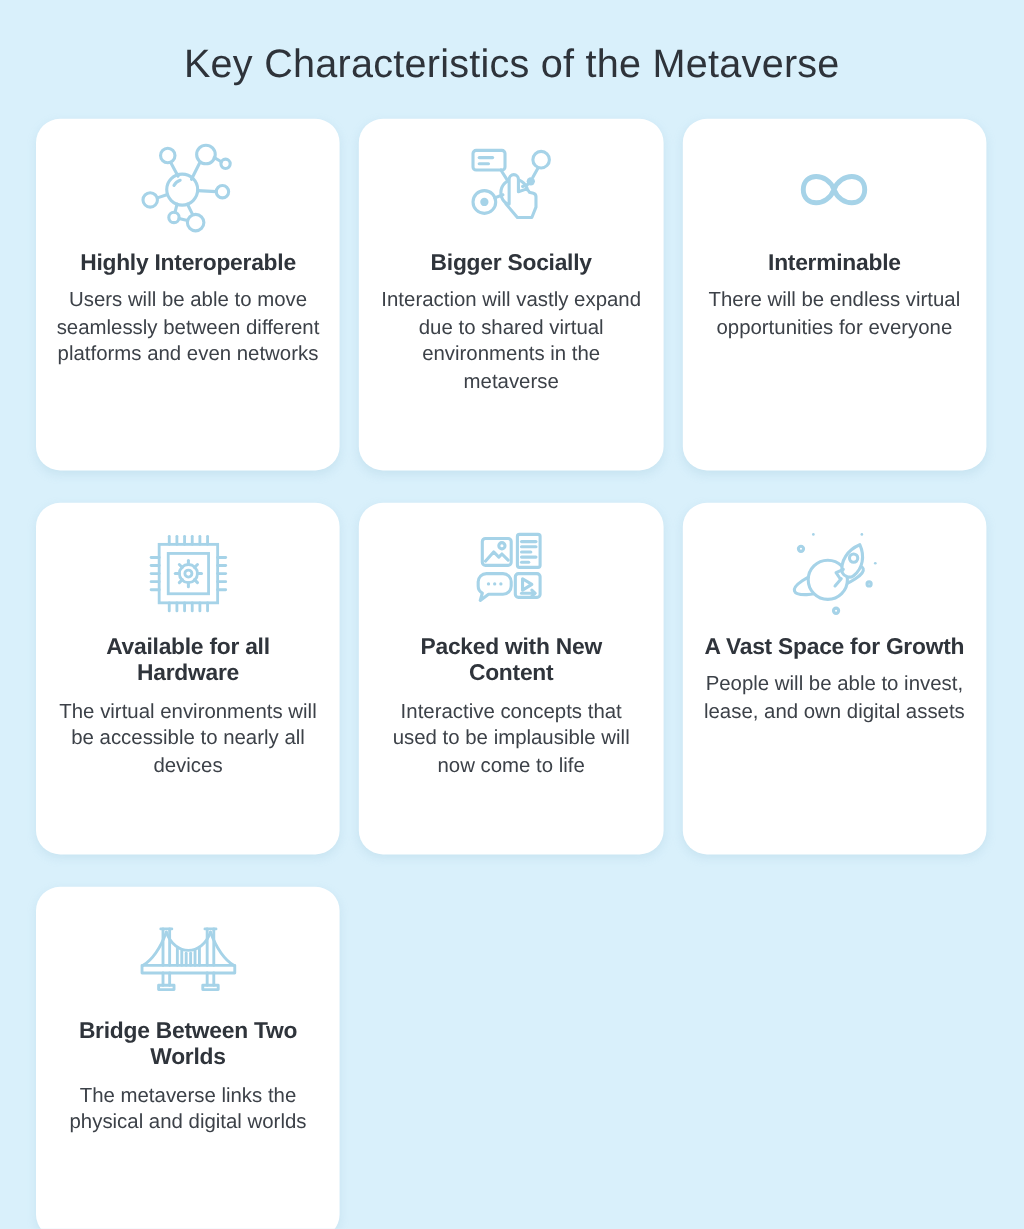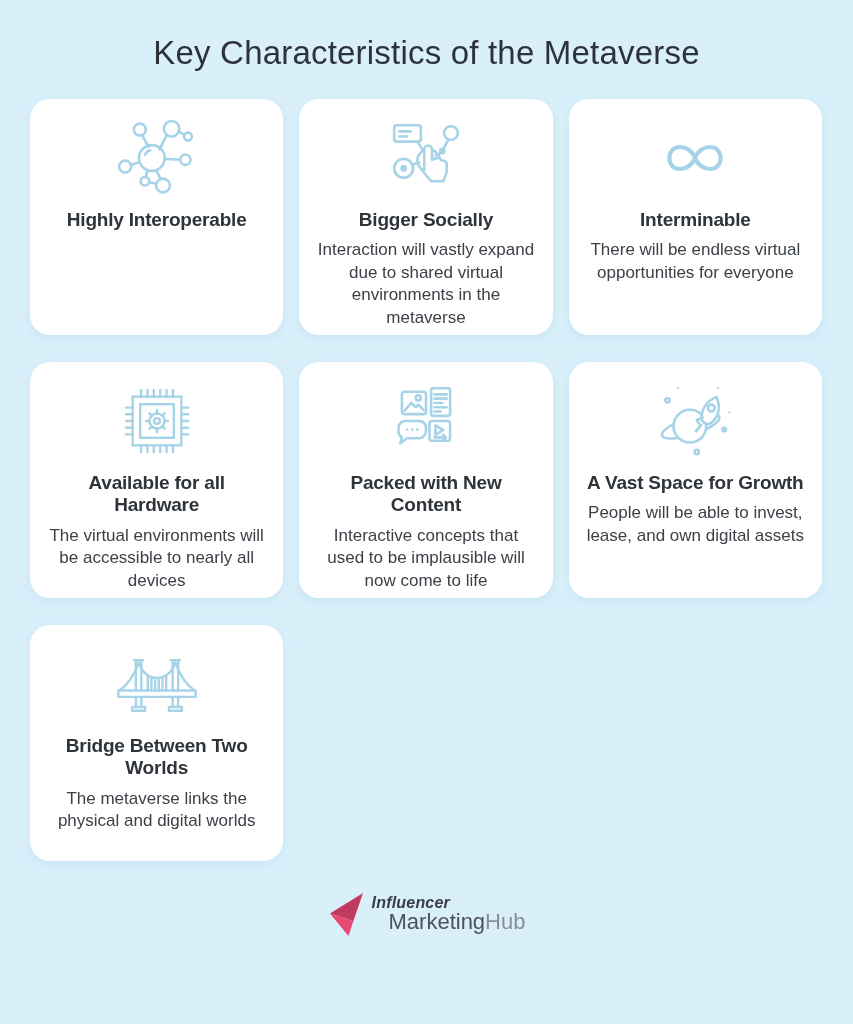--- a/index.html
+++ b/index.html
@@ -17,21 +17,21 @@
   }
   .grid{
     display:grid;
     grid-template-columns:repeat(3,1fr);
     column-gap:16px;row-gap:27px;
     margin:27px 31px 0 30px;
   }
   .card{
     background:#ffffff;
     border-radius:20px;
-    height:236px;
+    height:293px;
     box-sizing:border-box;
     padding:14px 10px 0 10px;
     text-align:center;
     box-shadow:0 3px 8px rgba(140,185,210,.22);
   }
   .icon-box{
     height:90px;
     display:flex;align-items:center;justify-content:center;
   }
   .icon-box svg{display:block;}
@@ -80,20 +80,21 @@
         <circle cx="30" cy="17" r="7"></circle>
           <circle cx="67" cy="16" r="9"></circle>
         <circle cx="86" cy="25" r="4.5"></circle>
           <circle cx="13" cy="60" r="7"></circle>
         <circle cx="83" cy="52" r="6"></circle>
           <circle cx="57" cy="82" r="8"></circle>
         <circle cx="36" cy="77" r="5"></circle>
       </svg>
     </div>
     <h2>Highly Interoperable</h2>
+    <p>Users will be able to move seamlessly between different platforms and even networks</p>
   </div>
 
   <div class="card">
     <div class="icon-box">
       <svg width="86" height="86" viewBox="0 0 100 100" fill="none" stroke="#a6d3e8" stroke-width="3" stroke-linecap="round" stroke-linejoin="round">
         <line x1="40" y1="31" x2="47" y2="42"></line>
           <line x1="76" y1="29" x2="71" y2="38"></line>
         <line x1="66" y1="45" x2="61" y2="47"></line>
           <line x1="34" y1="58" x2="42" y2="55"></line>
         <rect x="13" y="12" width="31" height="19" rx="3"></rect>

